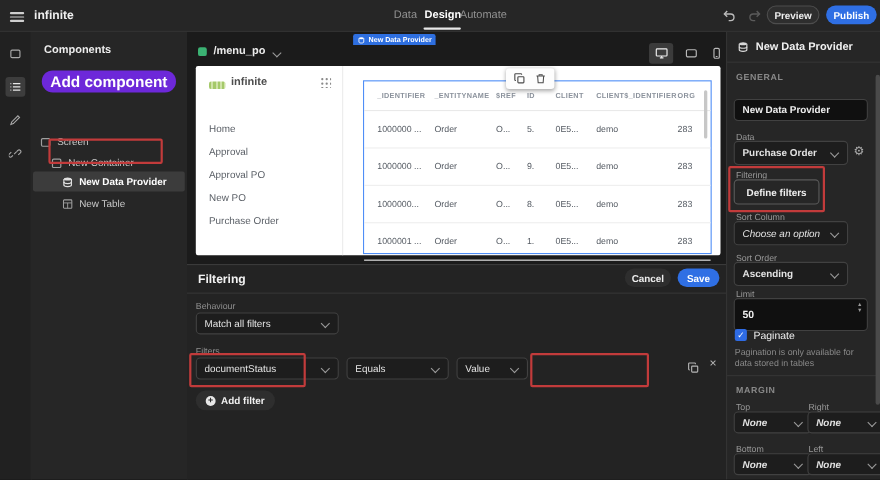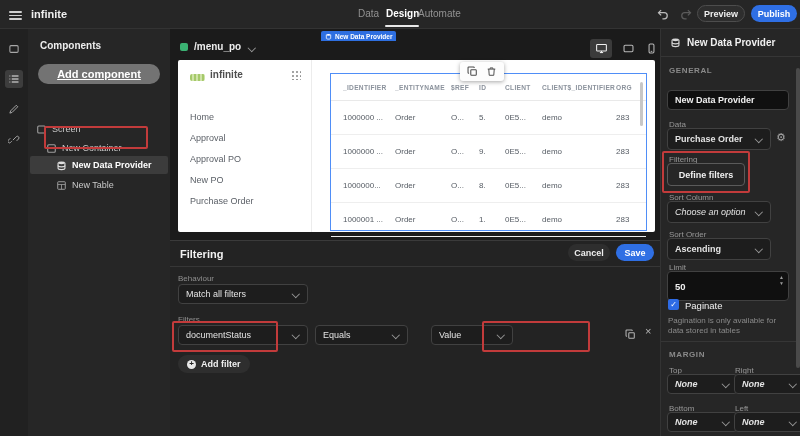--- a/index.html
+++ b/index.html
@@ -28,22 +28,22 @@
   
   #rail{position:absolute;left:0;top:28px;width:28px;height:408px;background:#212121;border-right:1px solid #333;}
   .rail-icon{position:absolute;left:5px;width:18px;height:18px;border-radius:3px;color:#a8a8a8;
              display:flex;align-items:center;justify-content:center;cursor:pointer;}
   .rail-icon.selected{background:#3d3d3d;color:#e8e8e8;}
 
   
   #components-panel{position:absolute;left:28px;top:28px;width:142px;height:408px;background:#262626;border-right:1px solid #333;}
   .panel-title{position:absolute;left:12px;top:12px;font-size:10px;font-weight:bold;color:#ededed;}
   #add-component{position:absolute;left:10px;top:36px;width:122px;height:20px;border-radius:11px;
-                 background:#737373;color:#fff;font-size:11px;font-weight:bold;
-                 display:flex;align-items:center;justify-content:center;cursor:pointer;text-decoration:underline;}
+                 background:#6d28d9;color:#fff;font-size:14px;font-weight:bold;
+                 display:flex;align-items:center;justify-content:center;cursor:pointer;}
   .tree-item{position:absolute;height:18px;display:flex;align-items:center;gap:5px;font-size:9px;color:#c9c9c9;cursor:pointer;}
   .tree-item .t-icon{width:11px;height:11px;color:#9f9f9f;display:flex;align-items:center;justify-content:center;}
   .tree-item.selected{background:#3c3c3c;color:#fff;font-weight:bold;border-radius:2px;}
   .tree-item.selected .t-icon{color:#e0e0e0;}
 
   
   #canvas{position:absolute;left:170px;top:28px;width:490px;height:408px;background:#1b1b1b;}
   .page-dot{position:absolute;left:10px;top:15px;width:8px;height:8px;border-radius:2px;background:#3bb273;}
   .page-name{position:absolute;left:24px;top:13px;font-size:10px;font-weight:bold;color:#ededed;cursor:pointer;}
   .page-chev{position:absolute;left:78px;top:16px;color:#9a9a9a;}
@@ -384,21 +384,21 @@
     <div class="field-label abs" style="left:8px;top:74px">Filters</div>
 
     <div class="select abs" style="left:8px;top:84px;width:130px">
       <span>documentStatus</span>
         <span class="chev"></span>
     </div>
     <div class="select abs" style="left:145px;top:84px;width:93px">
       <span>Equals</span>
         <span class="chev"></span>
     </div>
-    <div class="select abs" style="left:261px;top:84px;width:82px">
+    <div class="select abs" style="left:245px;top:84px;width:65px">
       <span>Value</span>
         <span class="chev"></span>
     </div>
     <svg class="row-icon abs" style="left:455px;top:88px" viewBox="0 0 16 16" width="11" height="11">
         <rect x="5.5" y="5.5" width="8" height="8" rx="1" fill="none" stroke="currentColor" stroke-width="1.5"></rect>
         <path d="M3 10.5H2.5a1 1 0 0 1-1-1v-7a1 1 0 0 1 1-1h7a1 1 0 0 1 1 1V3" fill="none" stroke="currentColor" stroke-width="1.5"></path>
       </svg>
     <div class="row-icon abs" style="left:475px;top:84px;font-size:11px">×</div>
 
     <div id="add-filter-btn">

